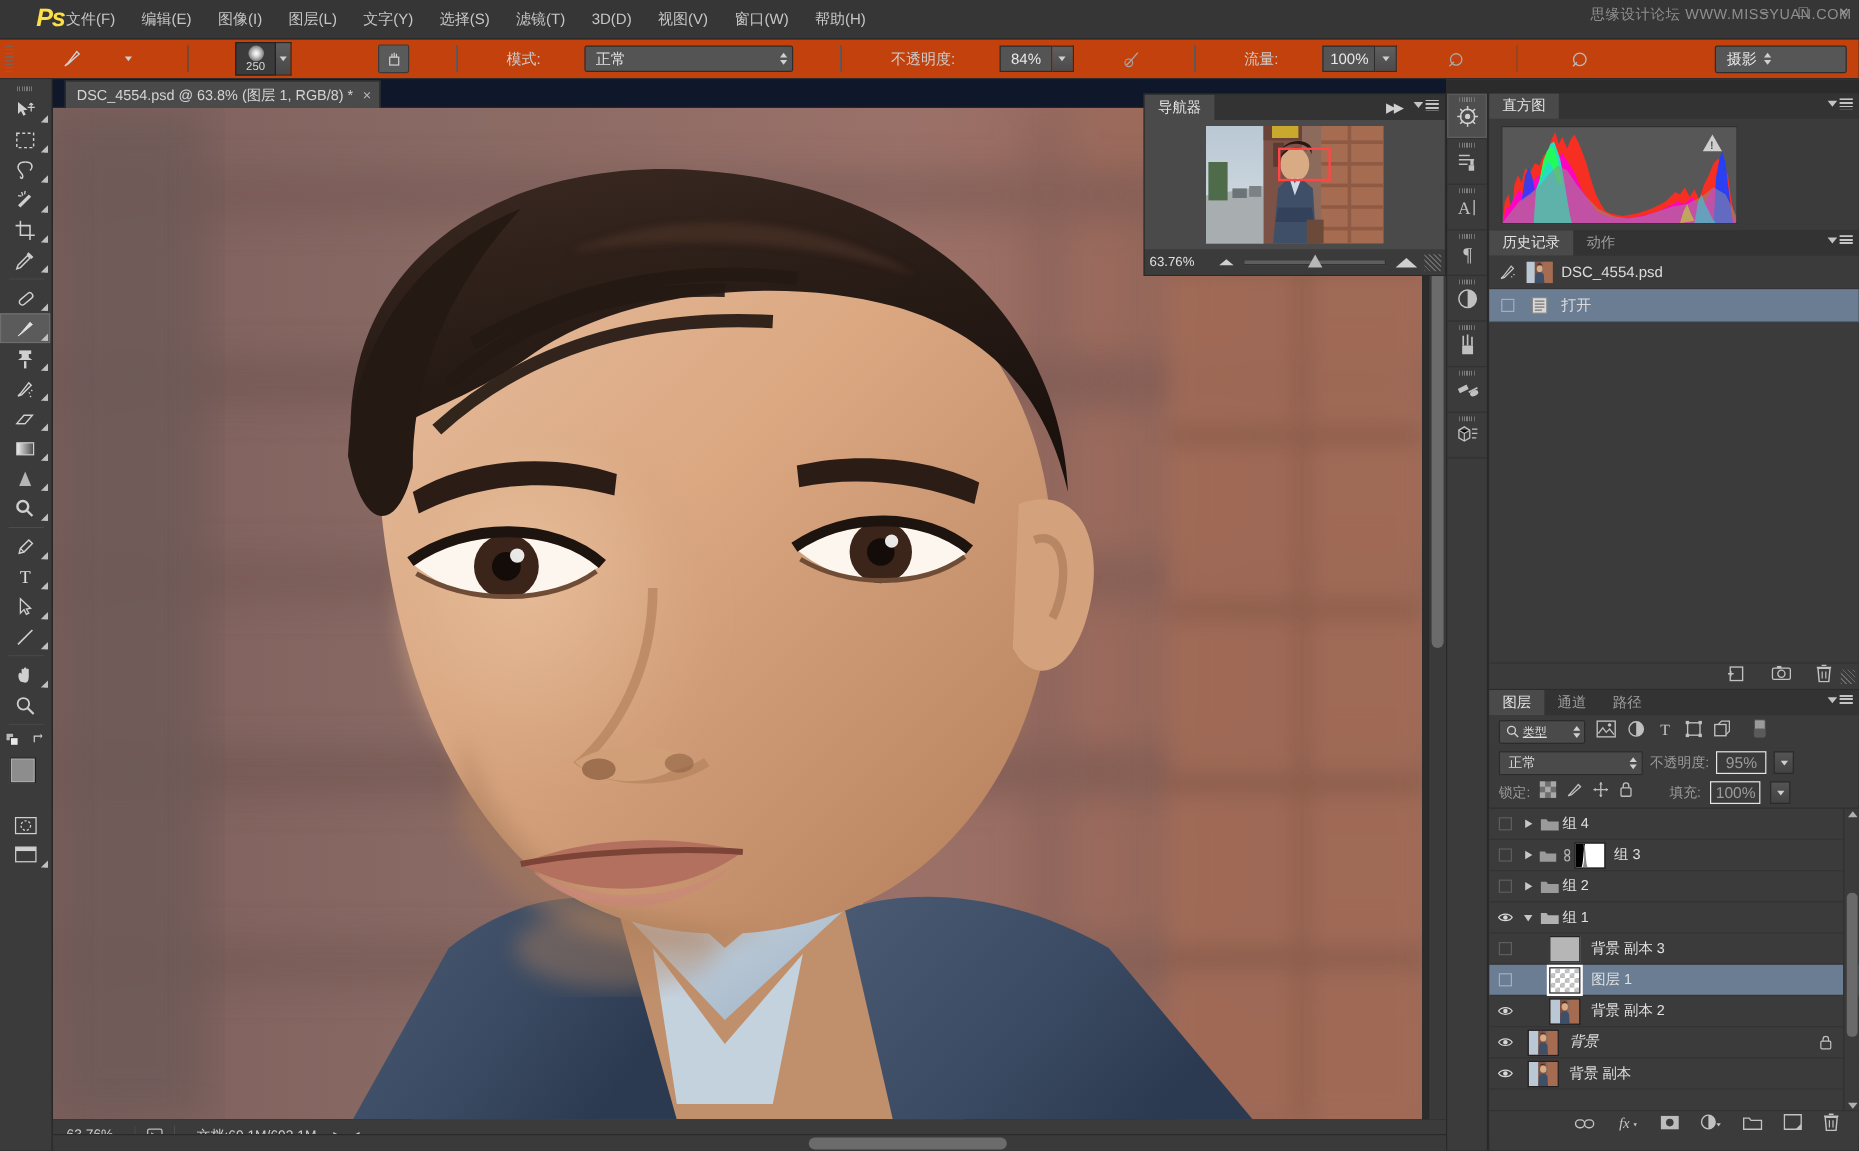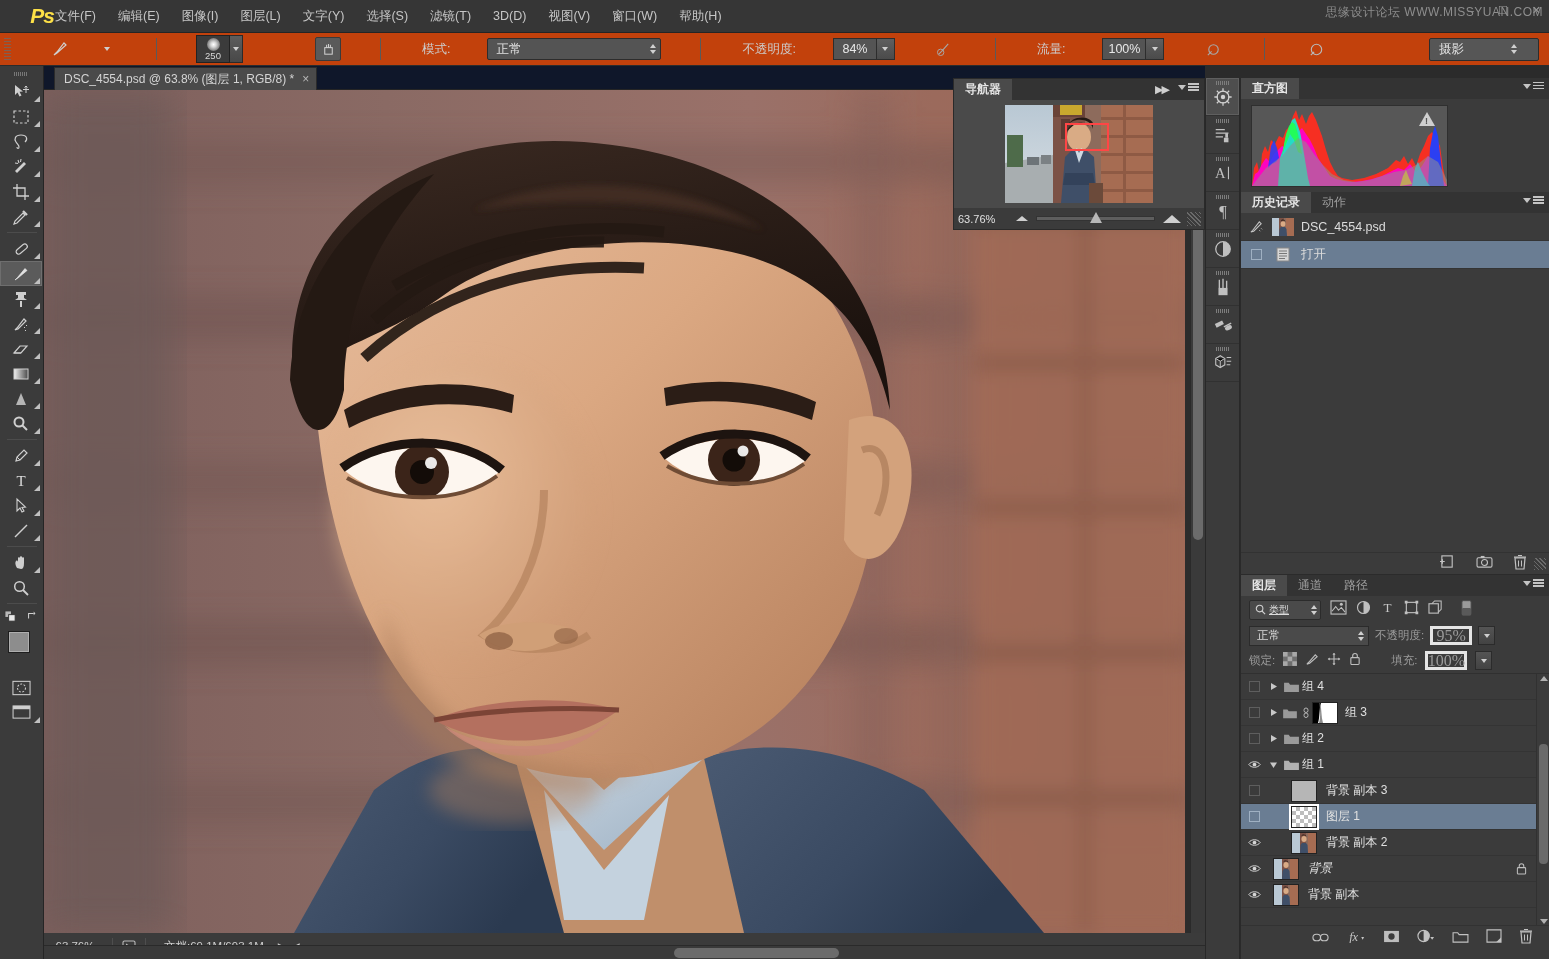--- a/index.html
+++ b/index.html
@@ -45,21 +45,21 @@
   .updown i.u { border-bottom:4px solid #d0d0d0; }
   .updown i.d { border-top:4px solid #d0d0d0; }
   .numfield { height:22px; min-width:44px; background:#545454; border:1px solid #2d2d2d;
     font-size:12.5px; color:#e8e8e8; display:flex; align-items:center; justify-content:center;}
   .dropbtn { width:18px;height:22px;background:linear-gradient(#5f5f5f,#4b4b4b);border:1px solid #2d2d2d;
     border-left:none; display:flex;align-items:center;justify-content:center;}
   .icon-btn { width:24px;height:24px;display:flex;align-items:center;justify-content:center;
     color:#b9b9b9; font-size:14px; }
   .ws-select { position:absolute; right:10px; width:110px; height:23px; background:#565656;
     border:1px solid #2d2d2d; border-radius:2px; display:flex; align-items:center;
-    padding:0 21px 0 9px; justify-content:space-between; font-size:12.5px; color:#e3e3e3; }
+    padding:0 21px 0 9px; justify-content:flex-start; font-size:12.5px; color:#e3e3e3; }
 
   
   .toolbar { position:absolute; left:0; top:66px; width:44px; height:893px; background:#3b3b3b;
     border-right:1px solid #252525; padding-top:3px; }
   .tool { width:42px; height:25px; display:flex; align-items:center; justify-content:center;
     position:relative; cursor:default; }
   .tool.sel { background:#5b5b5b; box-shadow:inset 0 0 0 1px #6e6e6e; }
   .tool .tri { position:absolute; right:2px; bottom:2px; width:0; height:0;
     border-left:3px solid transparent; border-top:3px solid transparent; border-bottom:3px solid #c0c0c0;
     border-right:3px solid #c0c0c0; }
@@ -104,21 +104,21 @@
   .rail-btn { width:33px; height:38px; display:flex; flex-direction:column; align-items:center;
     justify-content:center; border-bottom:1px solid #313131; position:relative; }
   .rail-btn.active { background:#4e4e4e; box-shadow:inset 0 0 0 1px #5f5f5f; }
   .rail-grip { width:13px; height:4px; background:repeating-linear-gradient(to right,#7d7d7d 0 1px,transparent 1px 2px);
     position:absolute; top:3px; }
 
   
   .panel { position:absolute; background:#3b3b3b; }
   .panel-tabs { height:21px; background:#333; display:flex; align-items:flex-end; position:relative; }
   .ptab { height:21px; padding:0 11px; font-size:12px; color:#9e9e9e; display:flex; align-items:center; }
-  .ptab.active { background:#4a4a4a; color:#e4e4e4;font-weight:bold; }
+  .ptab.active { background:#4a4a4a; color:#e4e4e4; }
   .pmenu { position:absolute; right:5px; top:4px; display:flex; align-items:center; gap:2px; }
   .pmenu .lines { width:11px; height:9px; background:repeating-linear-gradient(to bottom,#c4c4c4 0 1.5px,transparent 1.5px 3px); }
   .pmenu .tri { width:0;height:0;border-left:4px solid transparent;border-right:4px solid transparent;
     border-top:5px solid #c4c4c4; }
 
   
   #navigator { left:953px; top:78px; width:252px; height:152px; border:1px solid #2a2a2a; }
   .nav-body { height:108px; background:#4a4a4a; display:flex; align-items:center; justify-content:center; }
   .nav-thumb { position:relative; width:148px; height:98px; }
   .nav-view { position:absolute; left:60px; top:18px; width:44px; height:28px; border:2px solid #ff4545; }
@@ -153,22 +153,22 @@
   
   #layers { left:1240px; top:575px; width:309px; height:384px; border-left:1px solid #2a2a2a; }
   .lay-filter { height:27px; display:flex; align-items:center; gap:9px; padding:0 8px; background:#3b3b3b; }
   .filter-pill { width:72px; height:20px; background:#4a4a4a; border:1px solid #2b2b2b; border-radius:2px;
     display:flex; align-items:center; padding:0 3px 0 5px; gap:4px; font-size:10px; color:#dcdcdc;
     justify-content:space-between;text-decoration:underline;}
   .lay-row2 { height:25px; display:flex; align-items:center; gap:6px; padding:0 8px; }
   .blend-sel { width:120px; height:20px; background:#4a4a4a; border:1px solid #2b2b2b; font-size:11.5px;
     color:#d8d8d8; display:flex; align-items:center; padding:0 4px 0 7px; justify-content:space-between; }
   .lay-lbl { font-size:11.5px; color:#9b9b9b; }
-  .lay-val { width:42px; height:19px; background:#3b3b3b; border:3px solid #e5e5e5; font-size:16px;
-    color:#9b9b9b; display:flex; align-items:center; justify-content:center;font-family:Liberation Serif, serif; }
+  .lay-val { width:42px; height:19px; background:#3b3b3b; border:1px solid #e5e5e5; font-size:13px;
+    color:#9b9b9b; display:flex; align-items:center; justify-content:center; }
   .lay-drop { width:17px;height:19px;background:linear-gradient(#545454,#434343);border:1px solid #2b2b2b;
     display:flex;align-items:center;justify-content:center;}
   .lay-row3 { height:25px; display:flex; align-items:center; gap:8px; padding:0 8px; }
   .lay-list { position:relative; height:252px; background:#3b3b3b; overflow:hidden; border-top:1px solid #303030; }
   .lrow { height:26px; display:flex; align-items:center; border-bottom:1px solid #343434; font-size:12px; color:#e0e0e0; }
   .lrow.sel { background:#6a7d93; }
   .leye { width:26px; display:flex; align-items:center; justify-content:center; }
   .eye-on { width:13px;height:9px; }
   .eye-off { width:11px;height:11px;border:1px solid #5e5e5e; }
   .ltwist { width:13px; display:flex; align-items:center; justify-content:center; }

